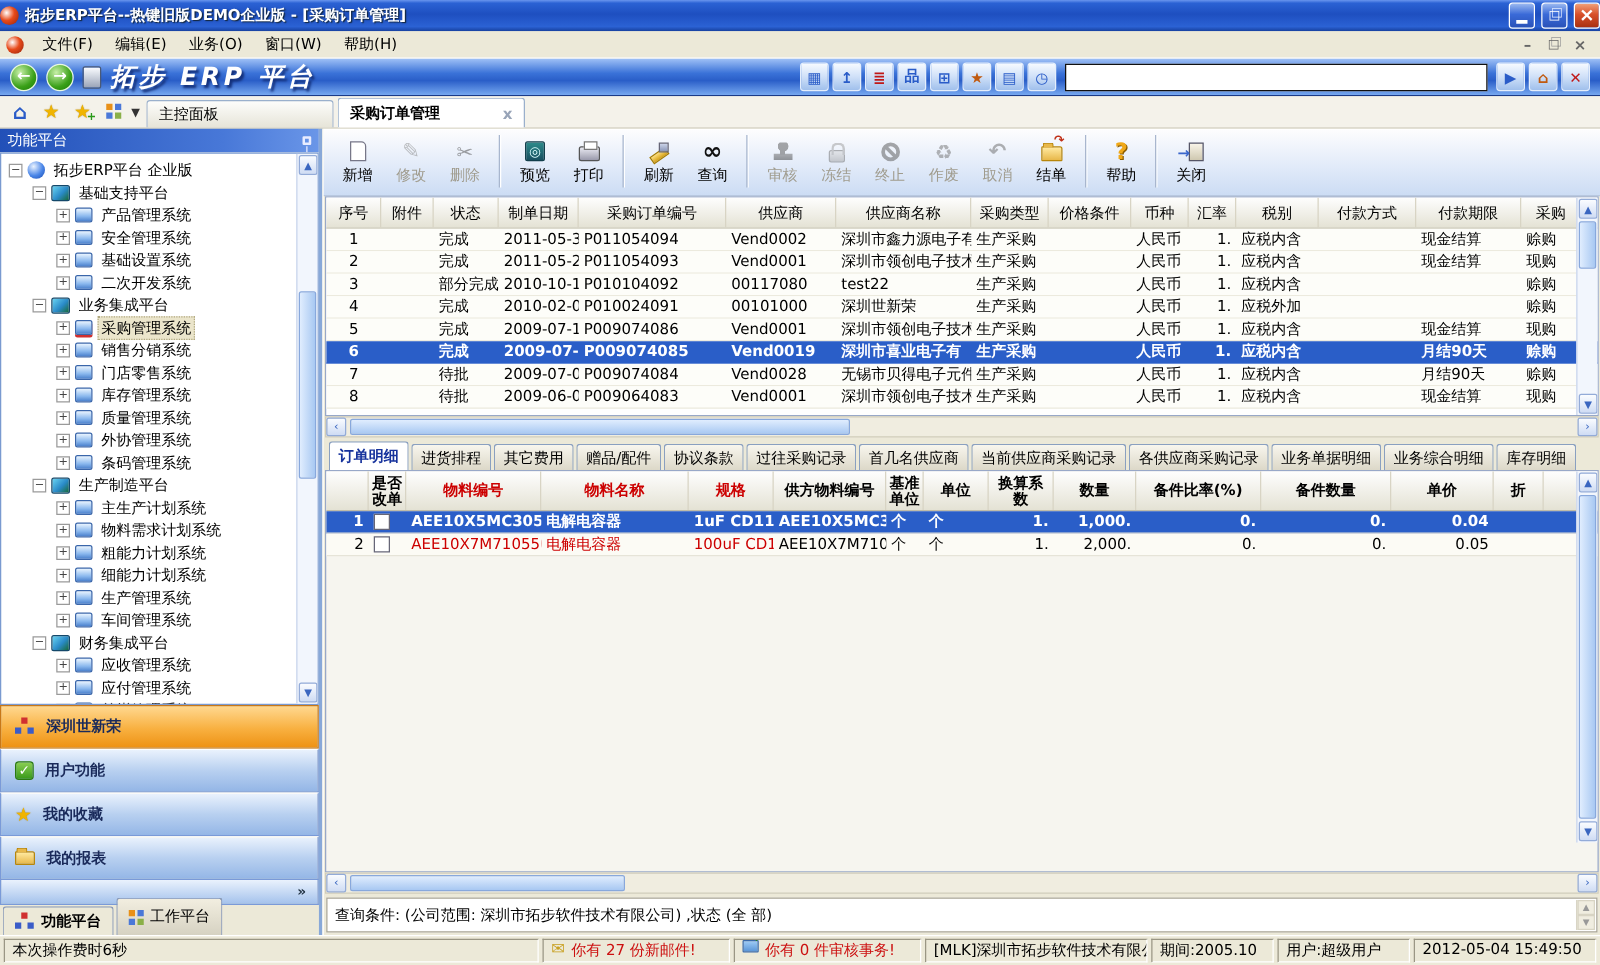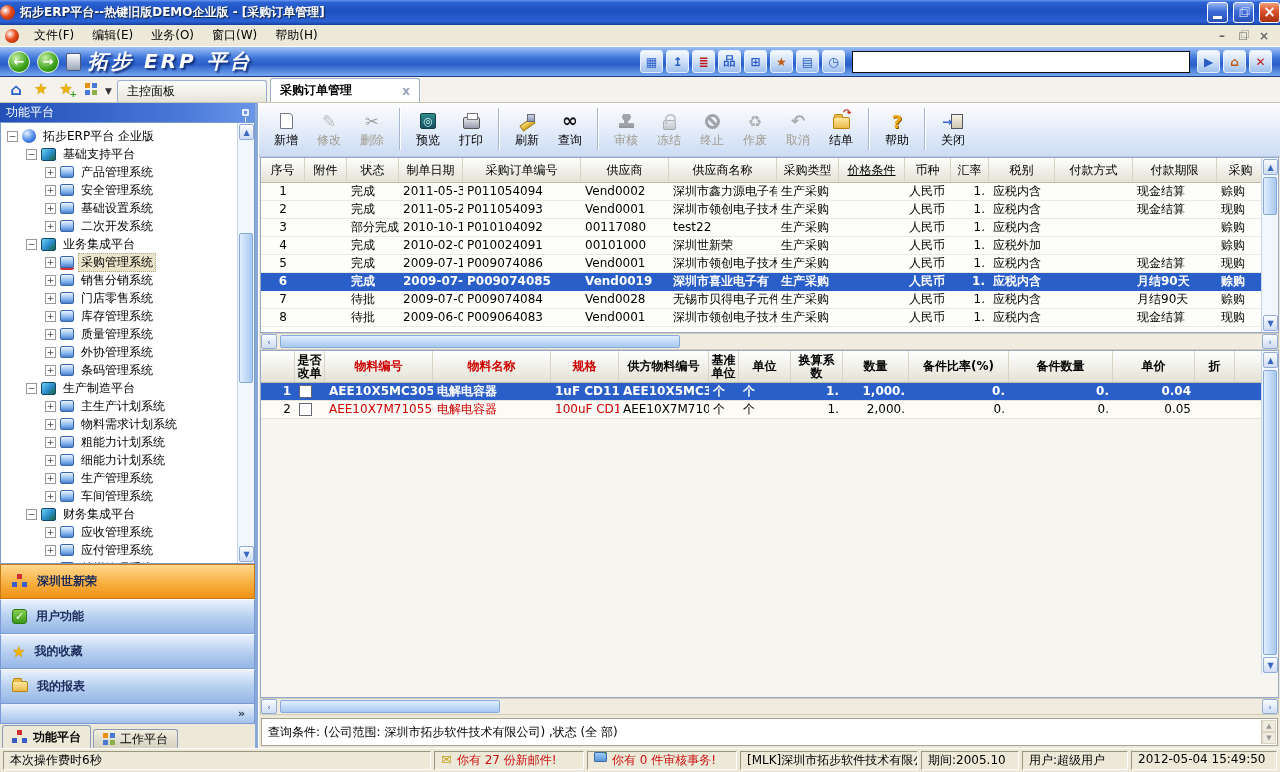--- a/index.html
+++ b/index.html
@@ -57,21 +57,21 @@
 .tico-logo{width:14px;height:14px;border-radius:50%;background:radial-gradient(circle at 35% 30%,#eaf3ff,#4a86e8 55%,#1a4ab0);flex:none}
 .tico-platform{width:15px;height:13px;border-radius:2px;background:linear-gradient(135deg,#6ad4f2,#2a8ac8 55%,#186a38);border:1px solid #14486a;flex:none}
 .tico-system{width:14px;height:12px;border-radius:2px;background:linear-gradient(#eaf5ff,#8ab8ee 60%,#4a80cc);border:1px solid #3a66aa;flex:none}
 .tico-system.hot{box-shadow:0 2px 0 #d03030}
 .tlabel{padding:1px 3px}
 .trow.sel .tlabel{background:#ebe5cb;border:1px dotted #b0a880;padding:0 2px}
 .navbtn{height:35px;border:1px solid #7a9ad8;border-top:1px solid #fff;background:linear-gradient(#eaf2fd,#b8d0f0 50%,#94b6e6);display:flex;align-items:center;gap:9px;padding:0 11px;font-weight:bold;color:#1a2a5a;flex:none}
 .navbtn.sel{background:linear-gradient(#ffd890,#f8b040 55%,#ee9214);border-color:#c87818}
 .chevrow{height:20px;border:1px solid #7a9ad8;border-top:none;background:linear-gradient(#eaf2fd,#a4c2ec);display:flex;align-items:center;justify-content:flex-end;padding:0 9px;color:#234;font-weight:bold;flex:none;font-size:11px}
 .sb-tabs{height:24px;display:flex;align-items:flex-end;padding:2px 2px 0;gap:2px;background:#ece9d8;flex:none}
-.sbtab{height:19px;display:flex;align-items:center;gap:5px;padding:0 9px;border:1px solid #8a9ab8;border-bottom:none;border-radius:3px 3px 0 0;background:linear-gradient(#f2eee0,#d6d2c2);white-space:nowrap}
+.sbtab{height:30px;display:flex;align-items:center;gap:5px;padding:0 9px;border:1px solid #8a9ab8;border-bottom:none;border-radius:3px 3px 0 0;background:linear-gradient(#f2eee0,#d6d2c2);white-space:nowrap}
 .sbtab.active{background:#ece9d8;font-weight:bold;height:23px}
 
 .nico-org{width:5px;height:5px;background:#d03030;position:relative;margin:-5px 6px 5px 5px;flex:none}
 .nico-org::after{content:"";position:absolute;left:-5px;top:8px;width:5px;height:5px;background:#3a5cc8;box-shadow:10px 0 0 #3a5cc8}
 .nico-check{width:15px;height:15px;background:linear-gradient(#8ace53,#3a9a1a);border:1px solid #2a7a10;border-radius:3px;color:#fff;font-size:11px;line-height:13px;text-align:center;font-weight:bold;flex:none}
 .nico-star{color:#f0b400;font-size:15px;text-shadow:0 0 1px #a07800;flex:none}
 .nico-folder{width:16px;height:11px;background:linear-gradient(#ffe9a0,#e8b84a);border:1px solid #b8860b;border-radius:1px 2px 1px 1px;position:relative;flex:none}
 .nico-folder::before{content:"";position:absolute;top:-4px;left:0;width:7px;height:3px;background:#e8b84a;border:1px solid #b8860b;border-bottom:none;border-radius:2px 2px 0 0}
 .mini-grid{width:12px;height:12px;position:relative;flex:none}
 .mini-grid i{position:absolute;width:5px;height:5px;background:#e89018}
@@ -517,21 +517,21 @@
       <div class="orders">
         <div class="ohead" id="ohead">
             <span class="ohcell" style="width: 44px;">序号</span>
             <span class="ohcell" style="width: 42px;">附件</span>
             <span class="ohcell" style="width: 52px;">状态</span>
             <span class="ohcell" style="width: 64px;">制单日期</span>
             <span class="ohcell" style="width: 118px;">采购订单编号</span>
             <span class="ohcell" style="width: 88px;">供应商</span>
             <span class="ohcell" style="width: 108px;">供应商名称</span>
             <span class="ohcell" style="width: 62px;">采购类型</span>
-            <span class="ohcell" style="width: 66px; text-decoration: underline;">价格条件</span>
+            <span class="ohcell" style="width: 66px;">价格条件</span>
             <span class="ohcell" style="width: 46px;">币种</span>
             <span class="ohcell" style="width: 38px;">汇率</span>
             <span class="ohcell" style="width: 66px;">税别</span>
             <span class="ohcell" style="width: 78px;">付款方式</span>
             <span class="ohcell" style="width: 84px;">付款期限</span>
             <span class="ohcell" style="width: 48px;">采购</span>
           </div>
         <div id="obody">
             <div class="orow">
               <span class="ocell tc" style="width: 44px;">1</span>
@@ -676,20 +676,34 @@
           <div class="sarrow dn">▼</div>
         </div>
       </div>
 
       <div class="hscroll">
         <span class="harrow" style="left:0">‹</span>
         <div class="hthumb" style="left:19px;width:400px"></div>
         <span class="harrow" style="right:0">›</span>
       </div>
 
+      <div class="dtabs" id="dtabs">
+          <span class="dtab active">订单明细</span>
+          <span class="dtab">进货排程</span>
+          <span class="dtab">其它费用</span>
+          <span class="dtab">赠品/配件</span>
+          <span class="dtab">协议条款</span>
+          <span class="dtab">过往采购记录</span>
+          <span class="dtab">首几名供应商</span>
+          <span class="dtab">当前供应商采购记录</span>
+          <span class="dtab">各供应商采购记录</span>
+          <span class="dtab">业务单据明细</span>
+          <span class="dtab">业务综合明细</span>
+          <span class="dtab">库存明细</span>
+        </div>
 
       <div class="detail">
         <div class="dhead" id="dhead">
             <span class="dhcell" style="width: 34px;"></span>
             <span class="dhcell" style="width: 30px;">是否改单</span>
             <span class="dhcell red" style="width: 108px;">物料编号</span>
             <span class="dhcell red" style="width: 118px;">物料名称</span>
             <span class="dhcell red" style="width: 68px;">规格</span>
             <span class="dhcell" style="width: 90px;">供方物料编号</span>
             <span class="dhcell" style="width: 30px;">基准单位</span>

